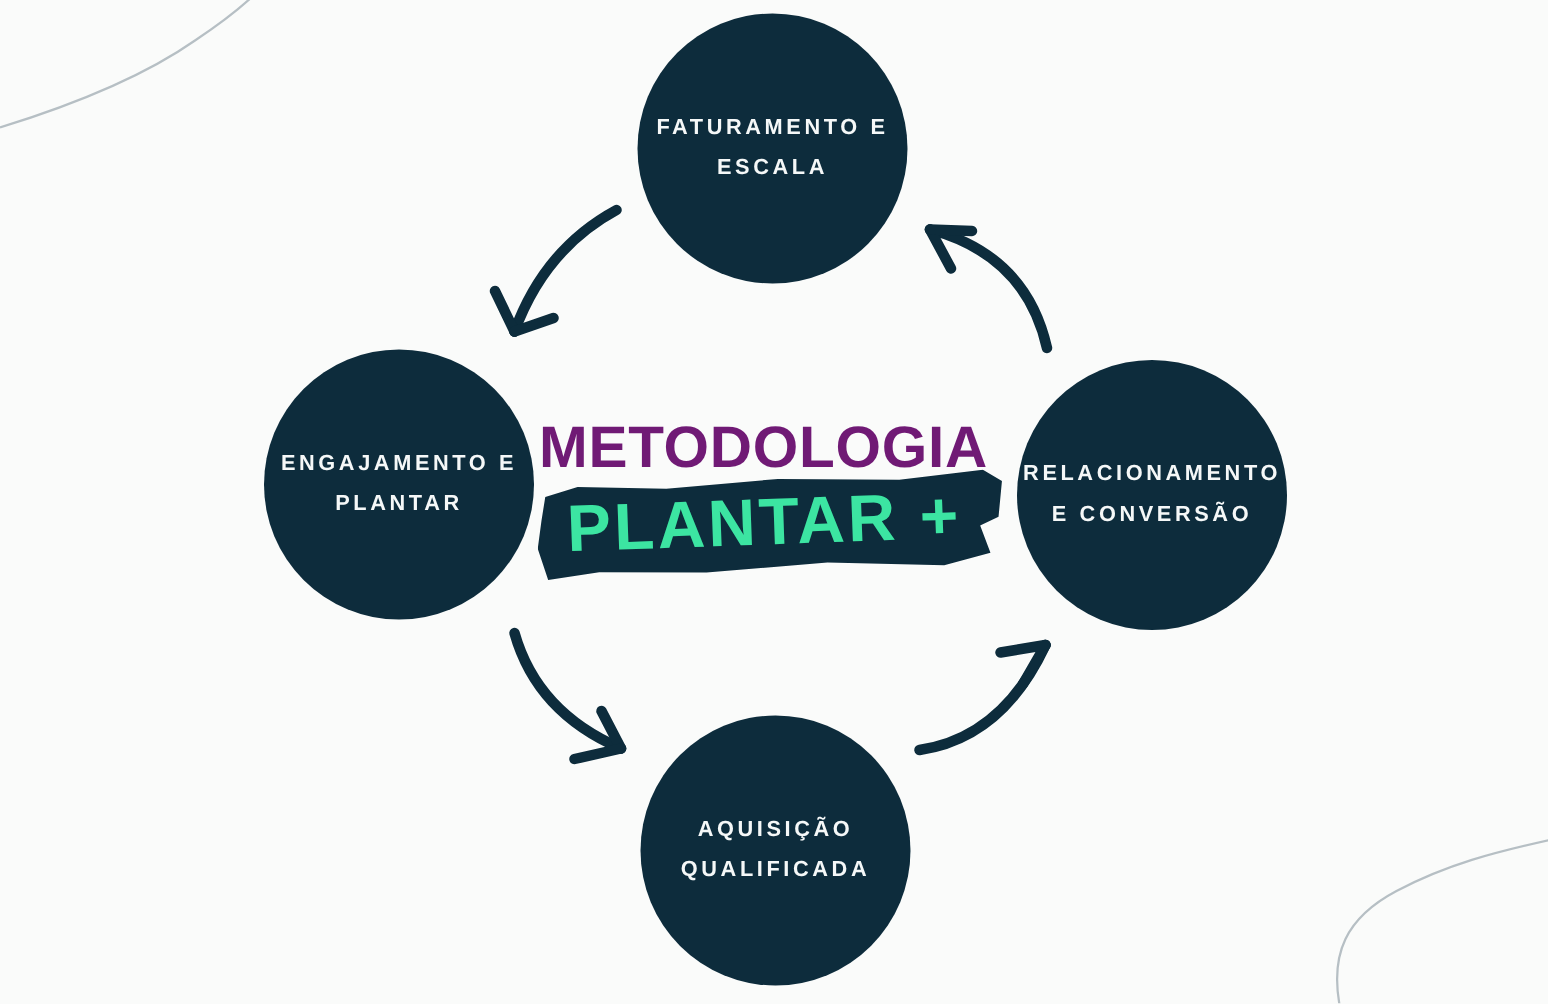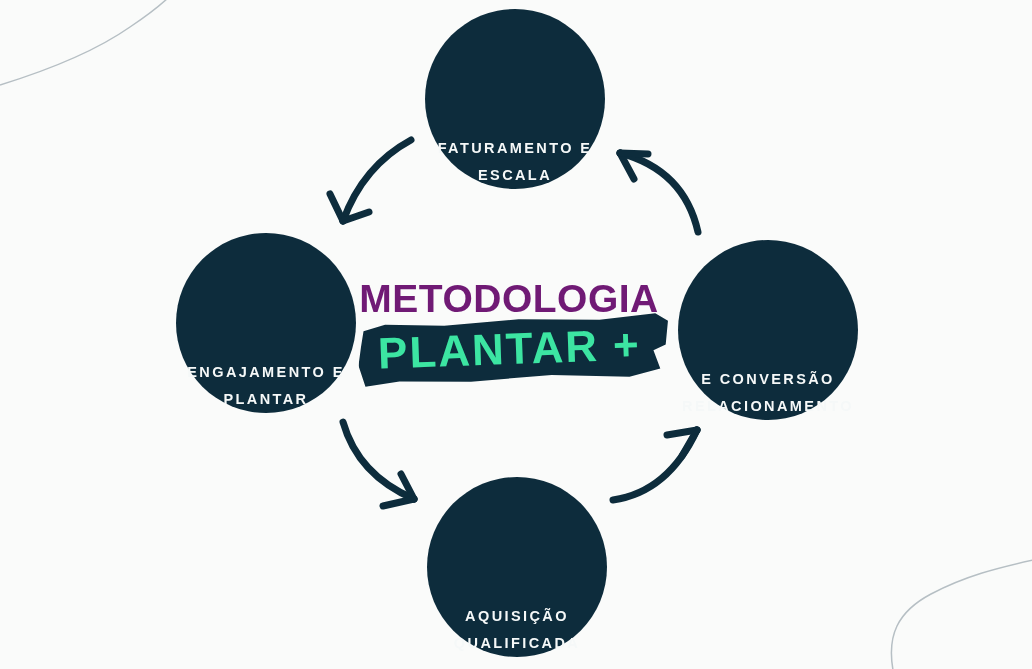--- a/index.html
+++ b/index.html
@@ -23,21 +23,21 @@
   }
   .node {
     position: absolute;
     width: 180px;
     height: 180px;
     border-radius: 50%;
     background: var(--navy);
     display: flex;
     flex-direction: column;
     align-items: center;
-    justify-content: flex-end;
+    justify-content: center;
     text-align: center;
   }
   .node-line {
     color: var(--text-light);
     font-size: 14.5px;
     font-weight: bold;
     letter-spacing: 2.4px;
     line-height: 27px;
     white-space: nowrap;
   }
@@ -145,22 +145,22 @@
     <span class="node-line">FATURAMENTO E</span>
     <span class="node-line">ESCALA</span>
   </div>
 
   <div class="node node-left">
     <span class="node-line">ENGAJAMENTO E</span>
     <span class="node-line">PLANTAR</span>
   </div>
 
   <div class="node node-right">
+    <span class="node-line">RELACIONAMENTO</span>
     <span class="node-line">E CONVERSÃO</span>
-    <span class="node-line">RELACIONAMENTO</span>
   </div>
 
   <div class="node node-bottom">
     <span class="node-line">AQUISIÇÃO</span>
     <span class="node-line">QUALIFICADA</span>
   </div>
 
   <div class="center-block">
     <div class="center-title">METODOLOGIA</div>
     <div class="brush-wrap">

